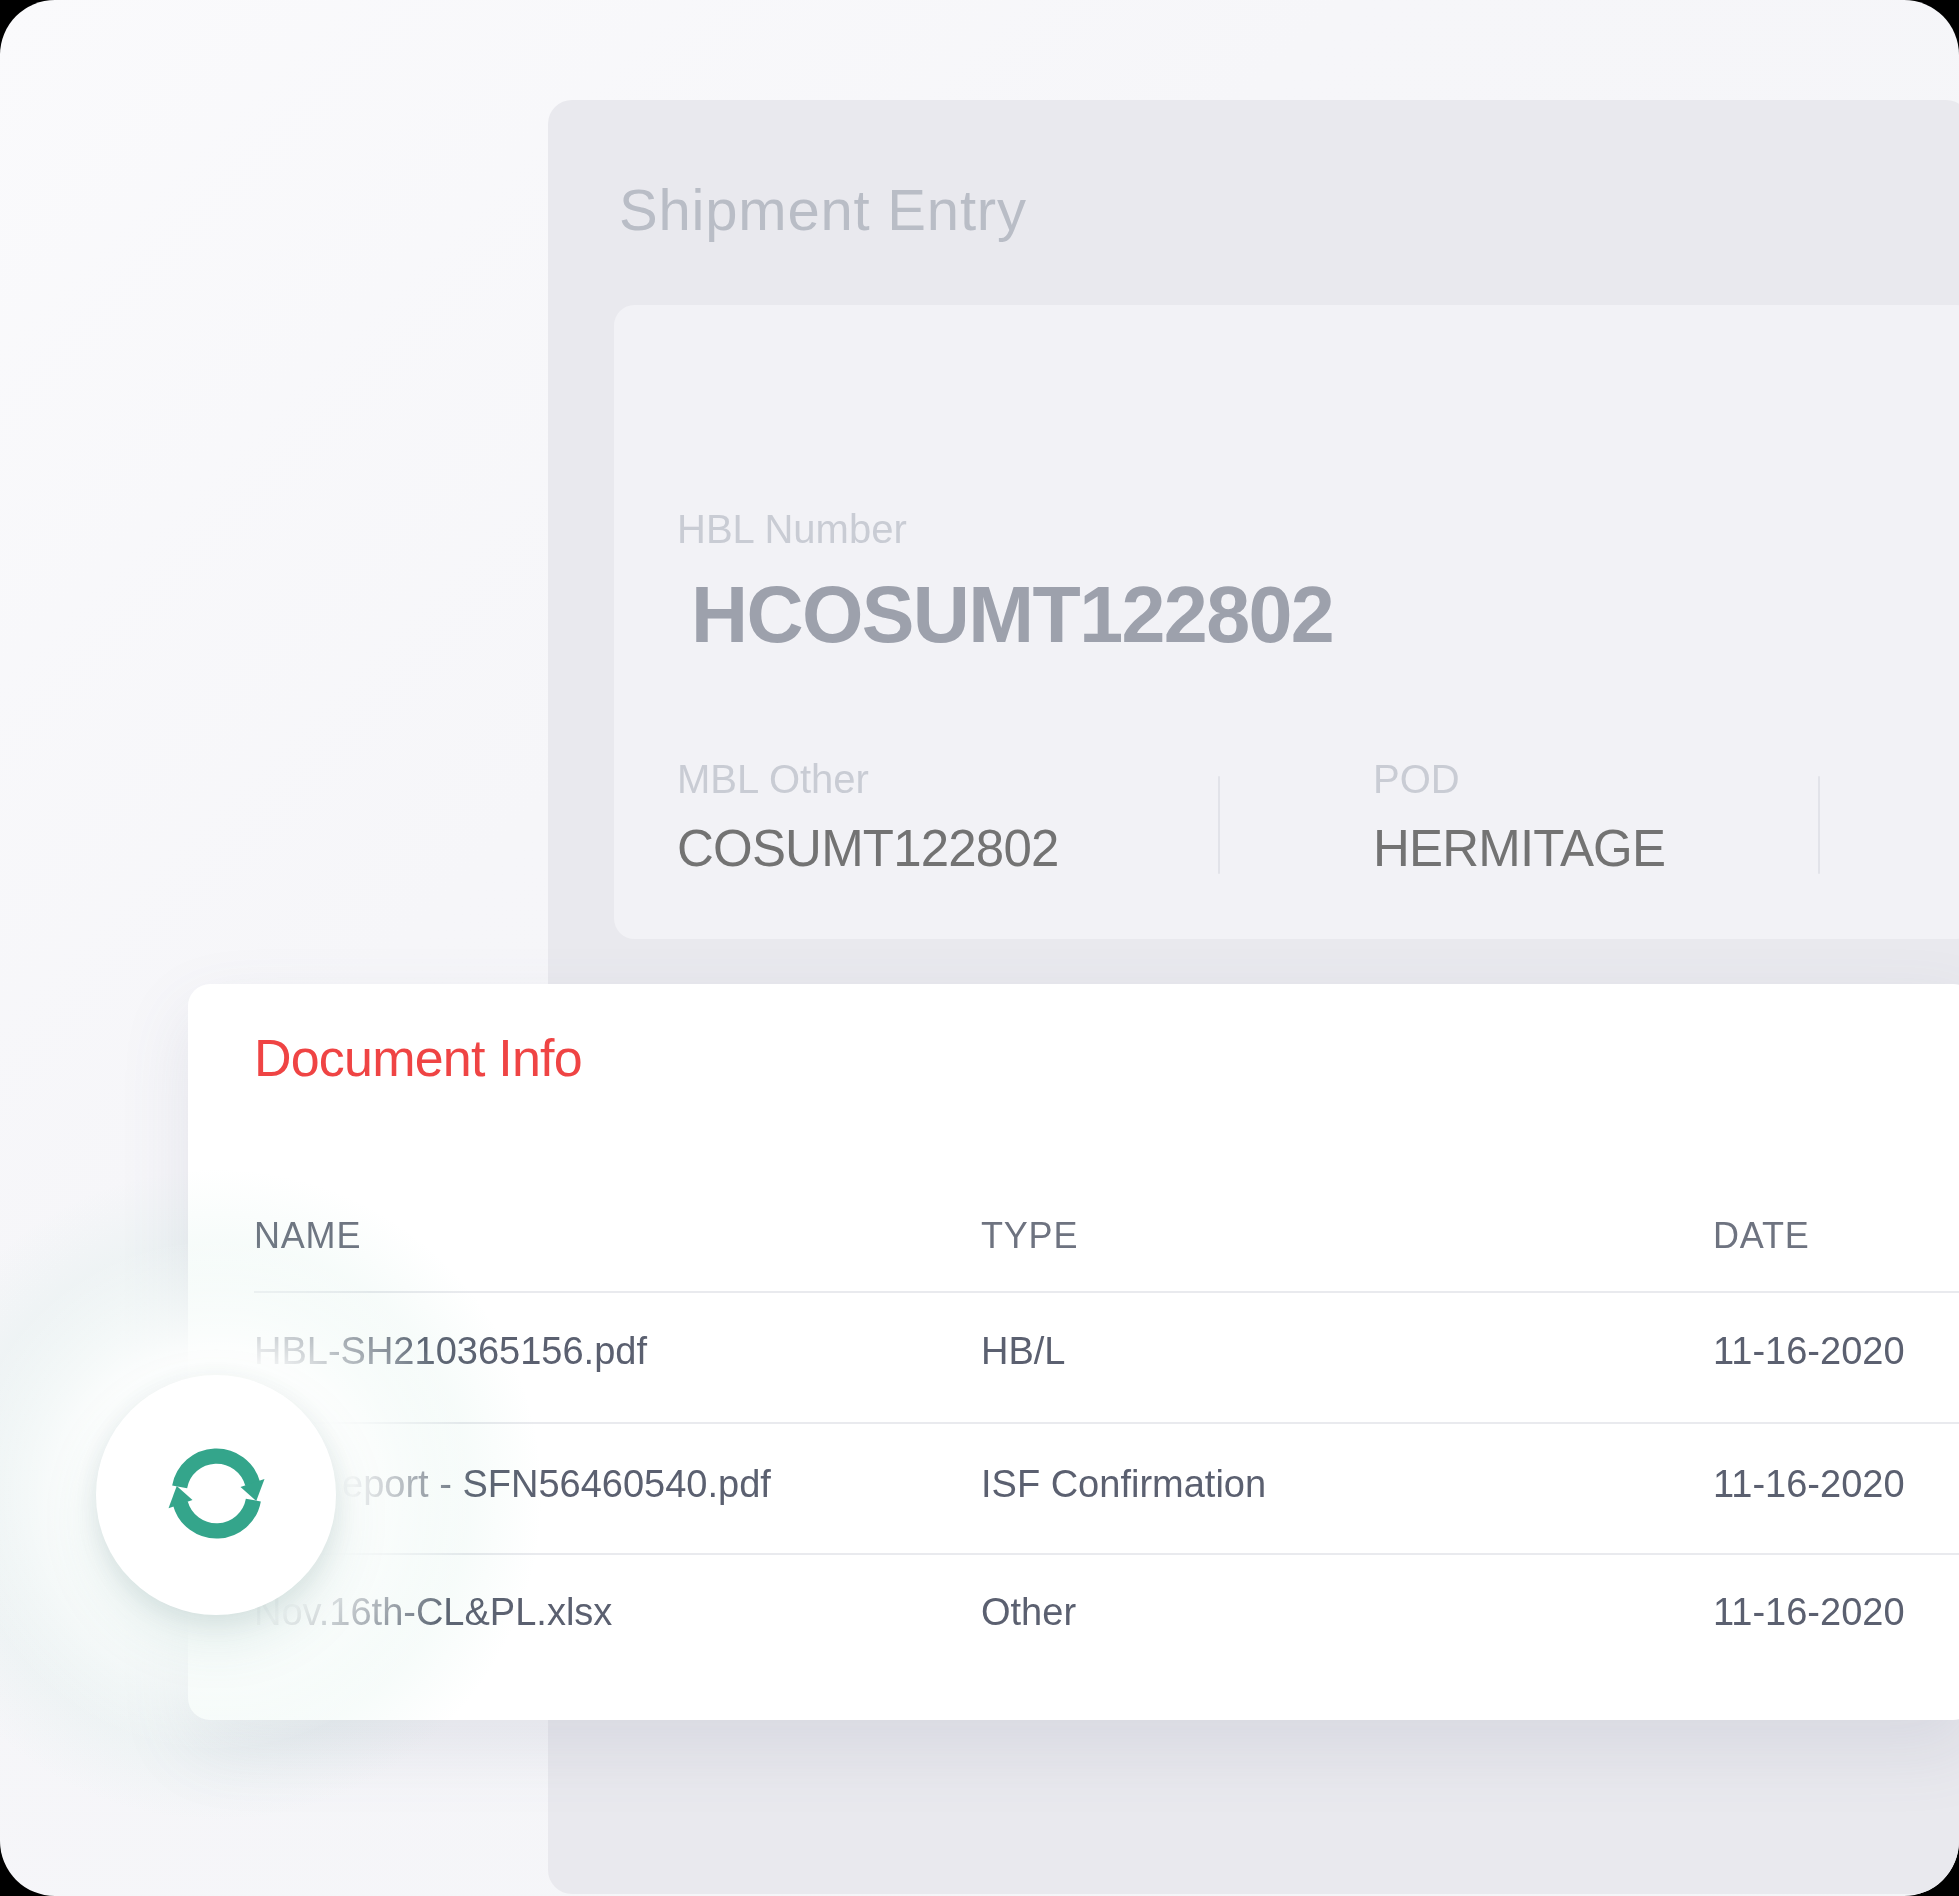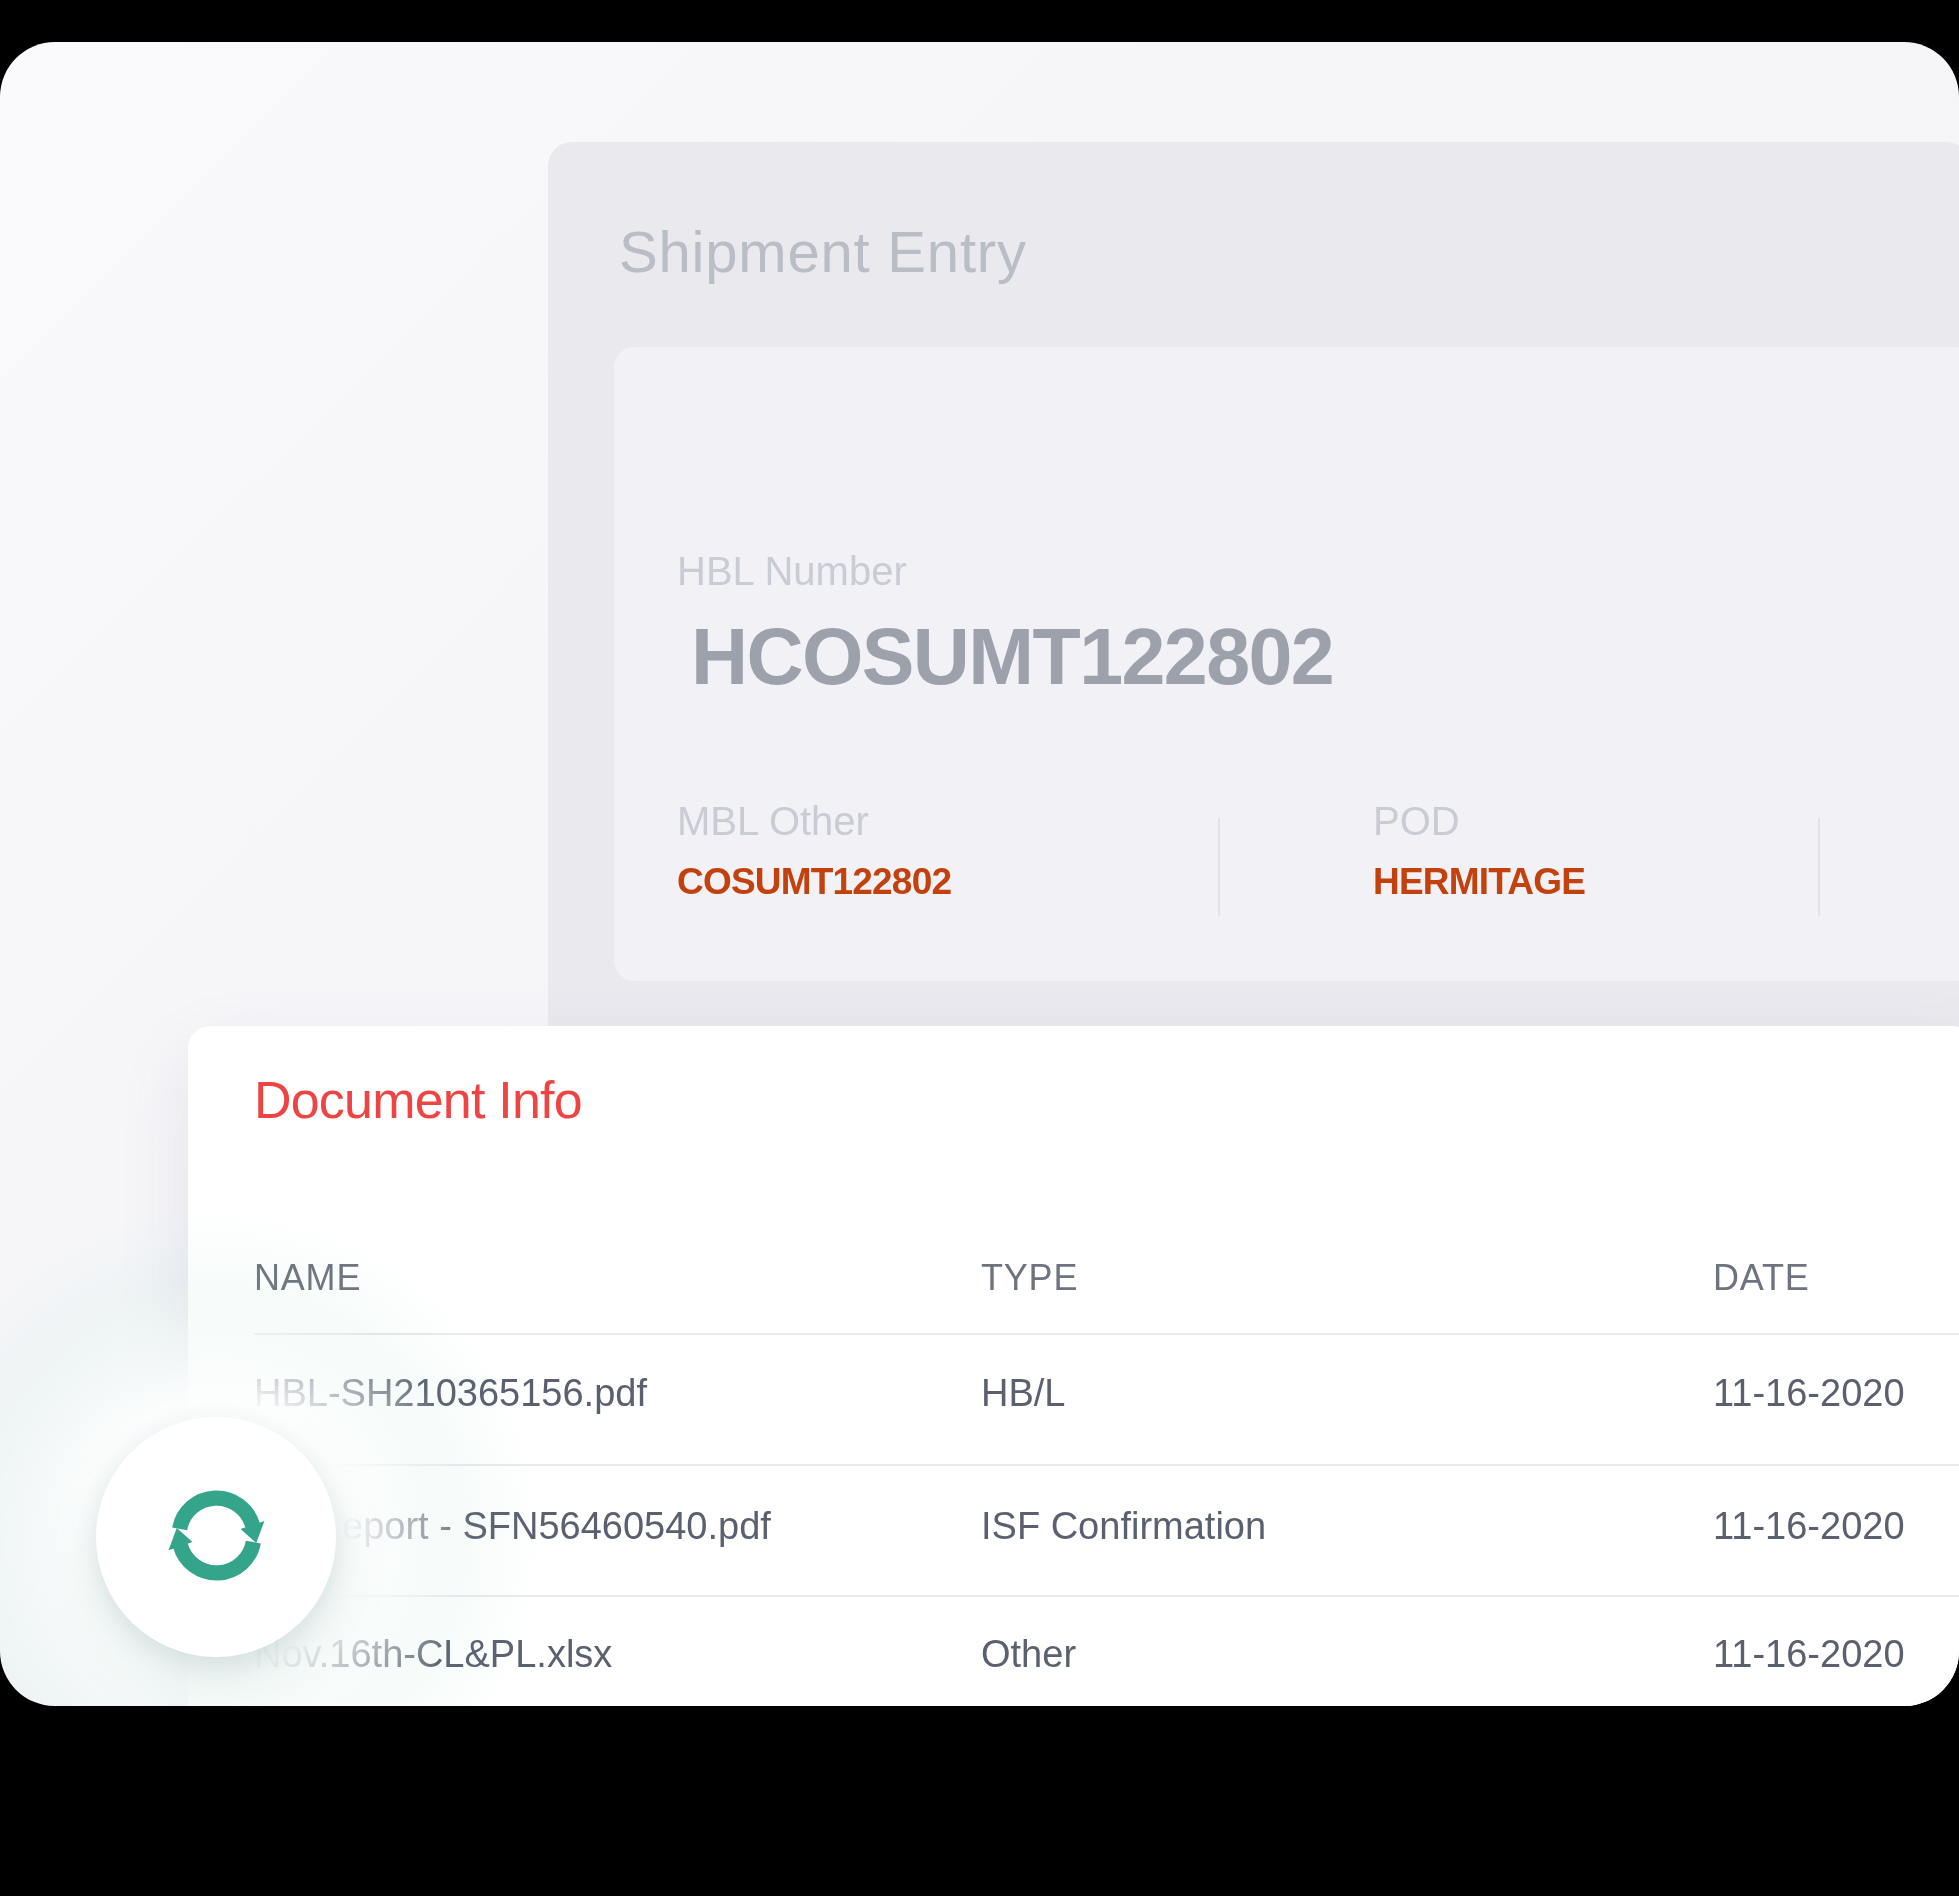--- a/index.html
+++ b/index.html
@@ -4,25 +4,24 @@
 <style>
   html, body {
     margin: 0;
     padding: 0;
     background: #000;
     font-family: "Liberation Sans", sans-serif;
   }
   .page {
     position: relative;
     width: 1959px;
-    height: 1664px;
+    height: 1896px;
     border-radius: 55px;
     overflow: hidden;
     background: linear-gradient(135deg, #fafafc 0%, #f6f6f9 35%, #f4f5f8 100%);
-    margin-top: 42px;
   }
 
   
   .shipment-panel {
     position: absolute;
     left: 548px;
     top: 100px;
     width: 1422px;          
     height: 1794px;
     background: #e9e9ee;
@@ -73,24 +72,24 @@
     font-size: 79px;
     font-weight: 700;
     letter-spacing: -1.6px;
     color: #9da1ac;
     white-space: nowrap;
   }
   .label-mbl { left: 63px;  top: 452px; }
   .label-pod { left: 759px; top: 452px; }
   .field-value {
     position: absolute;
-    font-size: 37px;
-    font-weight: 700;
+    font-size: 51px;
+    font-weight: 400;
     letter-spacing: -0.8px;
-    color: #c2410c;
+    color: #737373;
     white-space: nowrap;
   }
   .value-mbl { left: 63px;  top: 514px; }
   .value-pod { left: 759px; top: 514px; }
   .vdivider {
     position: absolute;
     top: 471px;
     width: 2.4px;
     height: 98px;
     background: #e2e3e9;

